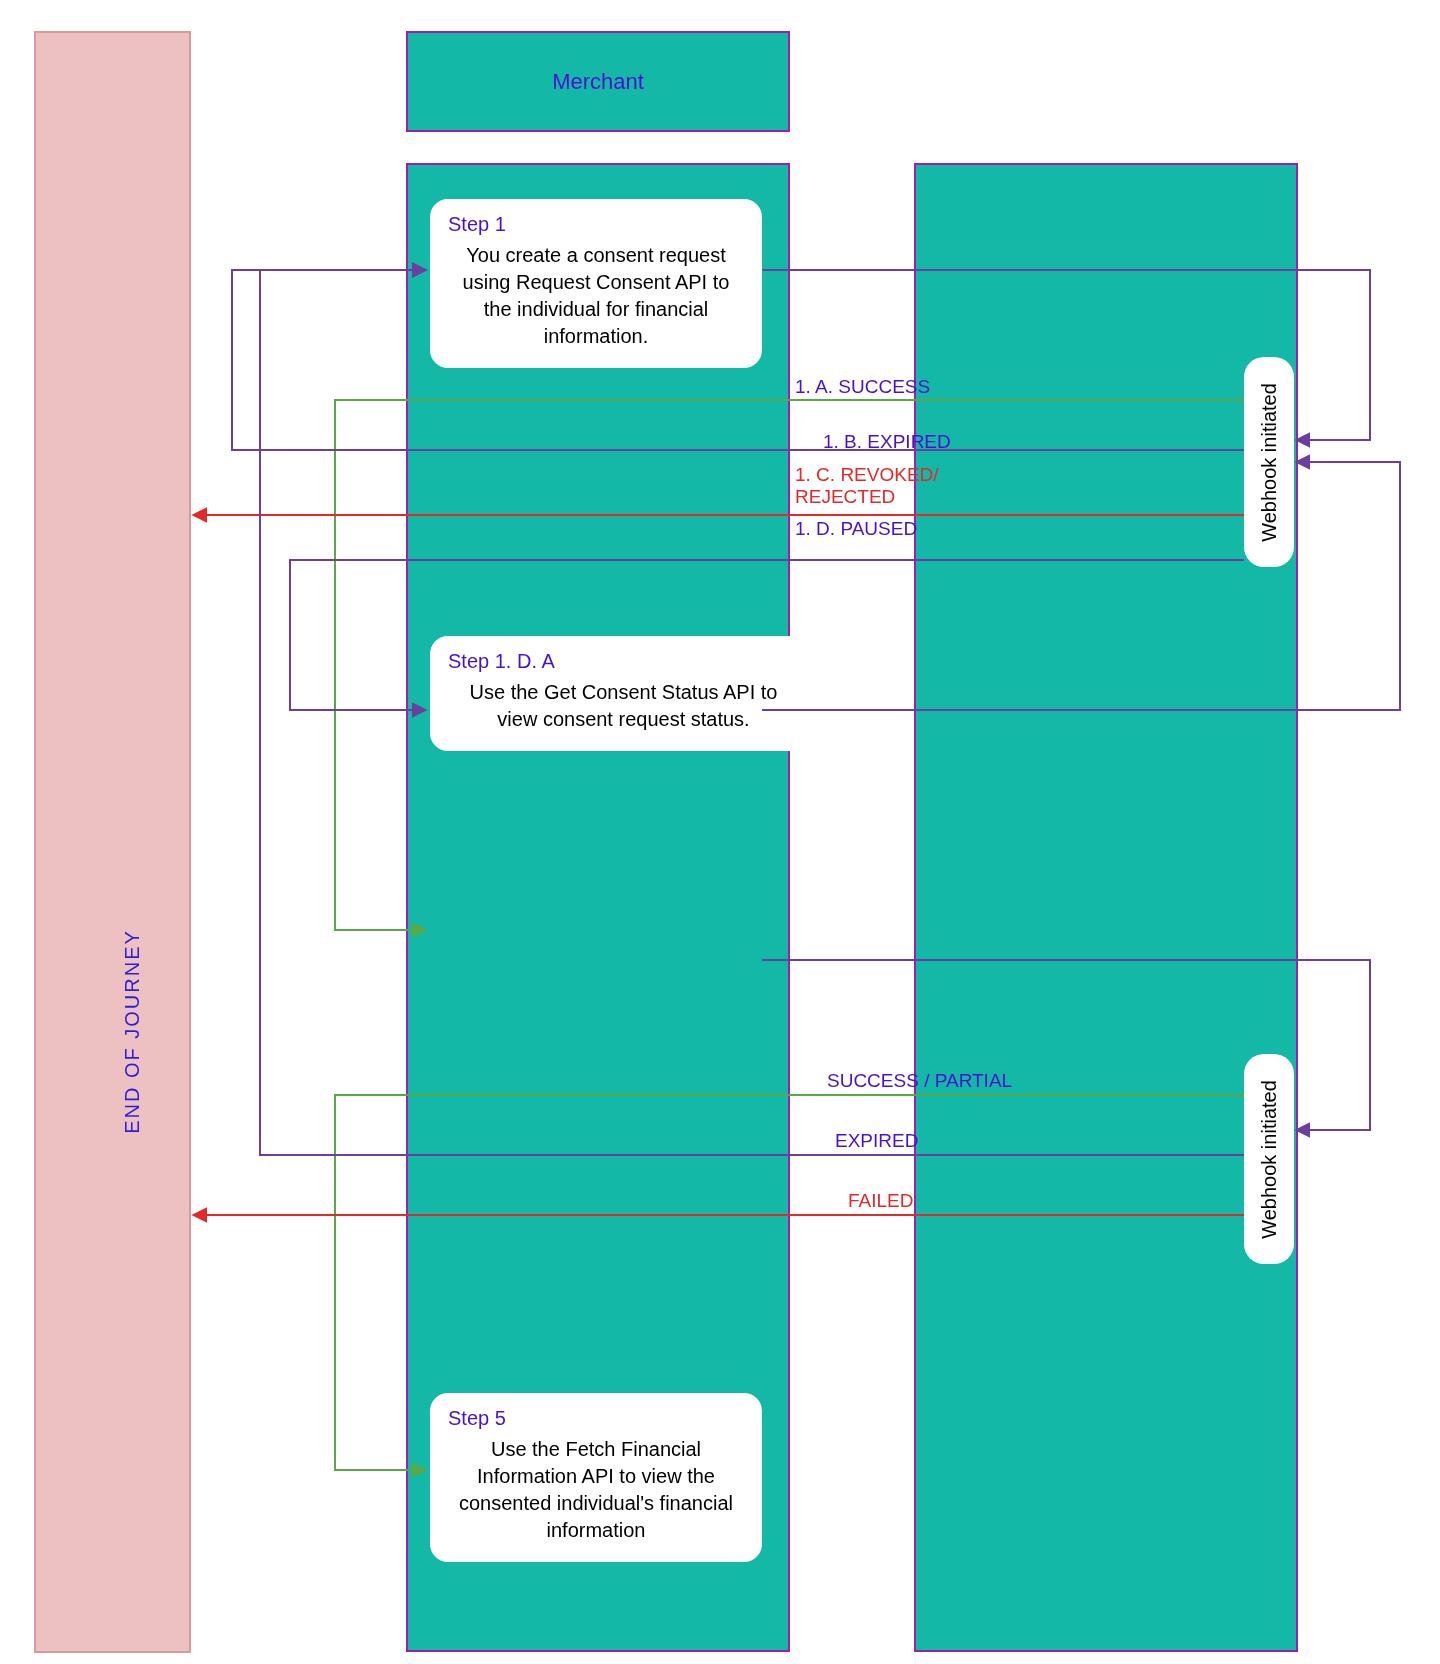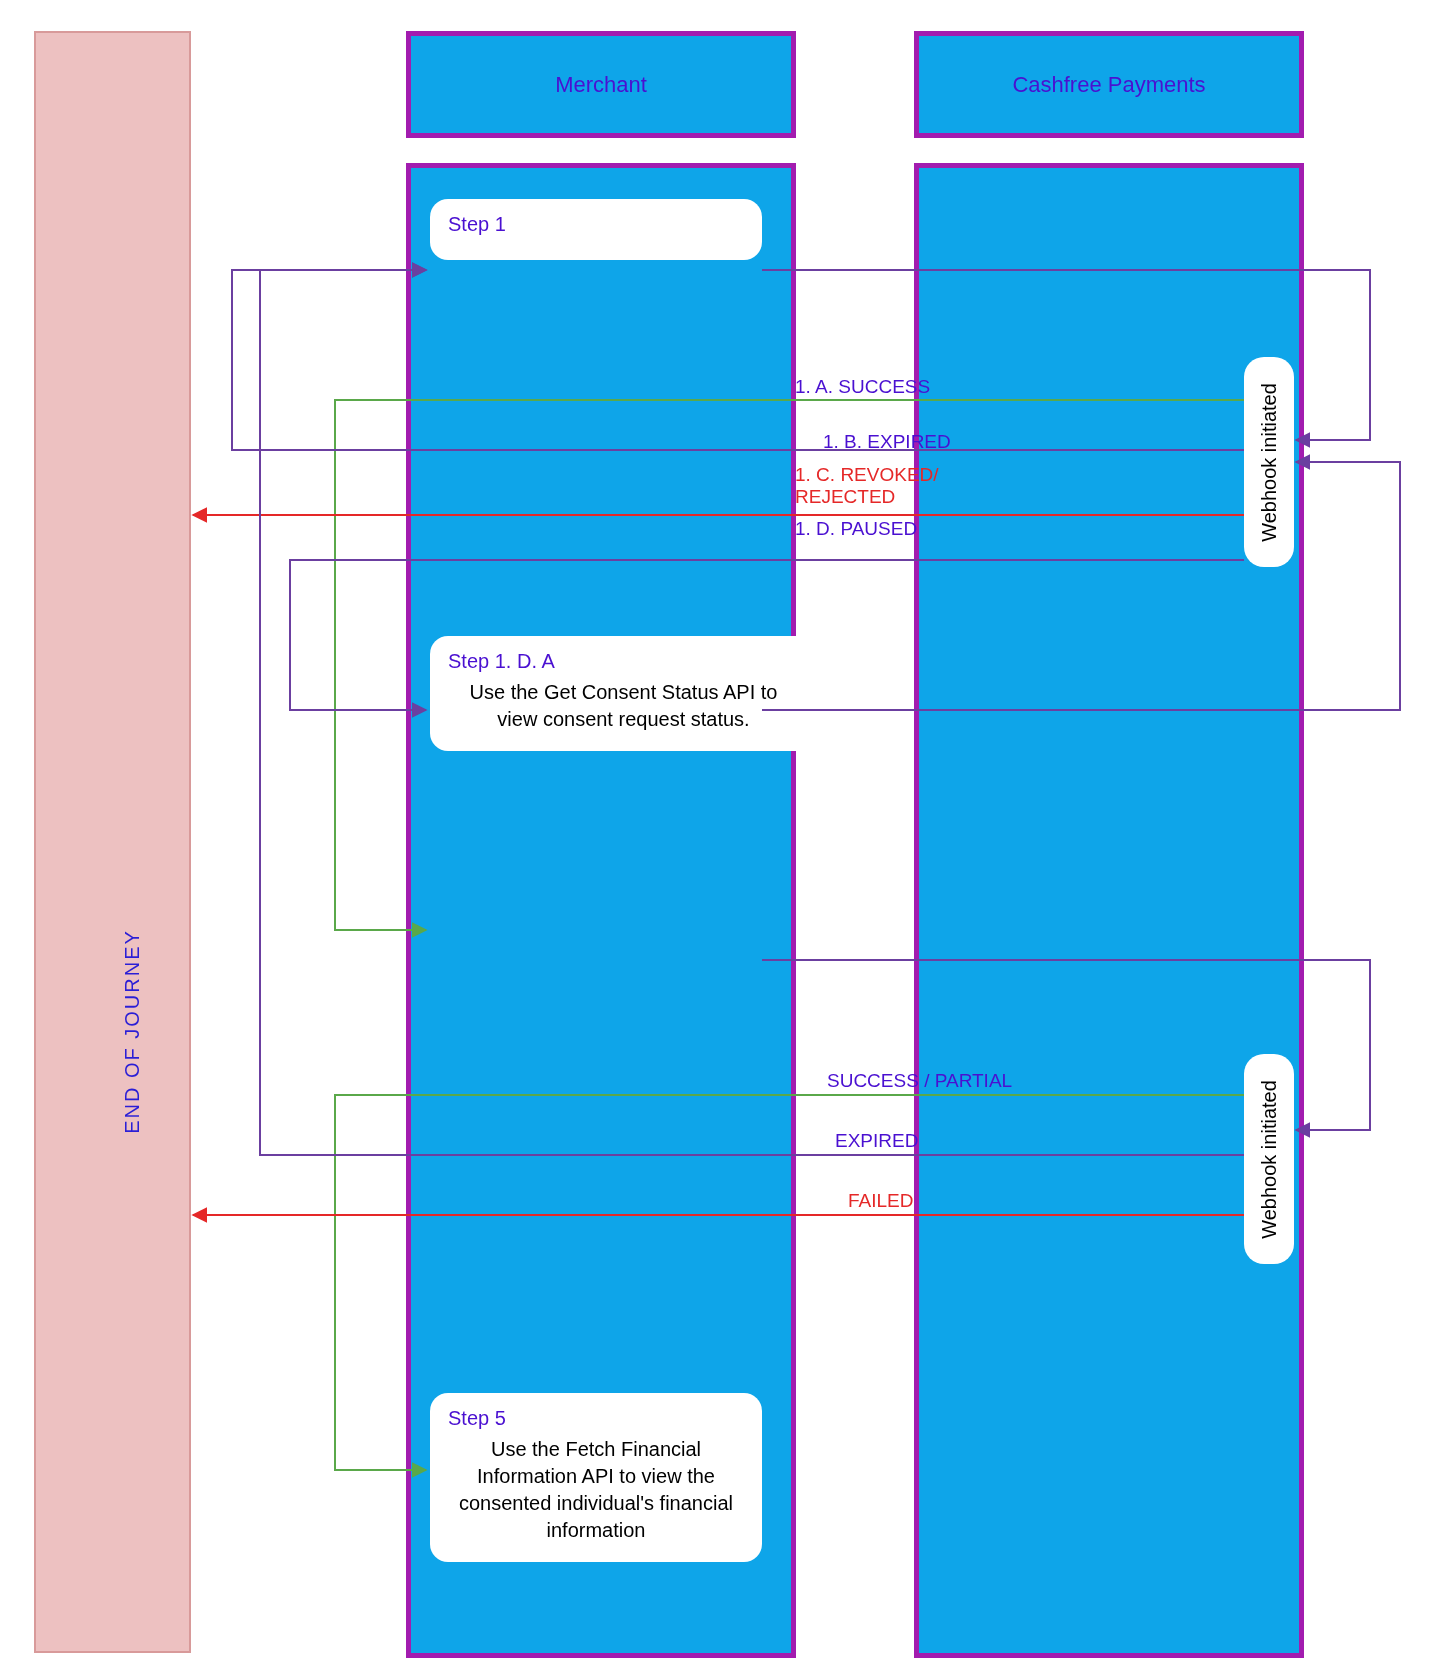--- a/index.html
+++ b/index.html
@@ -1,18 +1,18 @@
 <!DOCTYPE html>
 <html><head>
 <meta charset="utf-8">
 <style>
   html,body{margin:0;padding:0;background:#fff;font-family:Helvetica,Arial,sans-serif}
   .stage{position:relative;width:1440px;height:1664px;margin:0 auto;background:#fff}
 
-  .lilac{background:#0ea5e9;border:5px solid #a21caf}
+  .lilac{background:#14b8a6;border:2px solid #a21caf}
   .pink{background:#edc1c1;border:2px solid #d89a9a}
 
   .lane-header{font-size:22px;color:#4a10d1;text-align:center;display:flex;align-items:center;justify-content:center}
   .step-card{position:absolute;background:#fff;border-radius:18px;padding:14px 18px 18px 18px;box-sizing:border-box;text-align:center}
   .step-title{color:#4a10d1;font-size:20px;margin-bottom:6px;text-align:left}
   .step-body{color:#000;font-size:20px;line-height:1.35}
 
   .webhook{position:absolute;background:#fff;border-radius:20px;display:flex;align-items:center;justify-content:center;box-sizing:border-box}
   .webhook span{transform:rotate(-90deg);white-space:nowrap;font-size:20px;color:#000}
 
@@ -34,28 +34,26 @@
 
   <div class="pink" style="position:absolute;left:34px;top:31px;width:153px;height:1618px;"></div>
   <div class="end-label" style="left:30px;top:1020px;">END OF JOURNEY</div>
 
   <div class="lilac lane-header" style="position:absolute;left:406px;top:31px;width:380px;height:97px;">
     <span>Merchant</span>
   </div>
 
   <div class="lilac" style="position:absolute;left:406px;top:163px;width:380px;height:1485px;"></div>
 
-  <div class="lilac lane-header" style="position:absolute;left:914px;top:31px;width:380px;height:97px;">
-    <span>Cashfree Payments</span>
-  </div>
 
   <div class="lilac" style="position:absolute;left:914px;top:163px;width:380px;height:1485px;"></div>
 
   <div class="step-card" style="left:430px;top:199px;width:332px;">
     <div class="step-title">Step 1</div>
+    <div class="step-body">You create a consent request using Request Consent API to the individual for financial information.</div>
   </div>
 
   <div class="step-card" style="left:430px;top:636px;width:387px;">
     <div class="step-title">Step 1. D. A</div>
     <div class="step-body">Use the Get Consent Status API to view consent request status.</div>
   </div>
 
 
   <div class="step-card" style="left:430px;top:1393px;width:332px;">
     <div class="step-title">Step 5</div>

